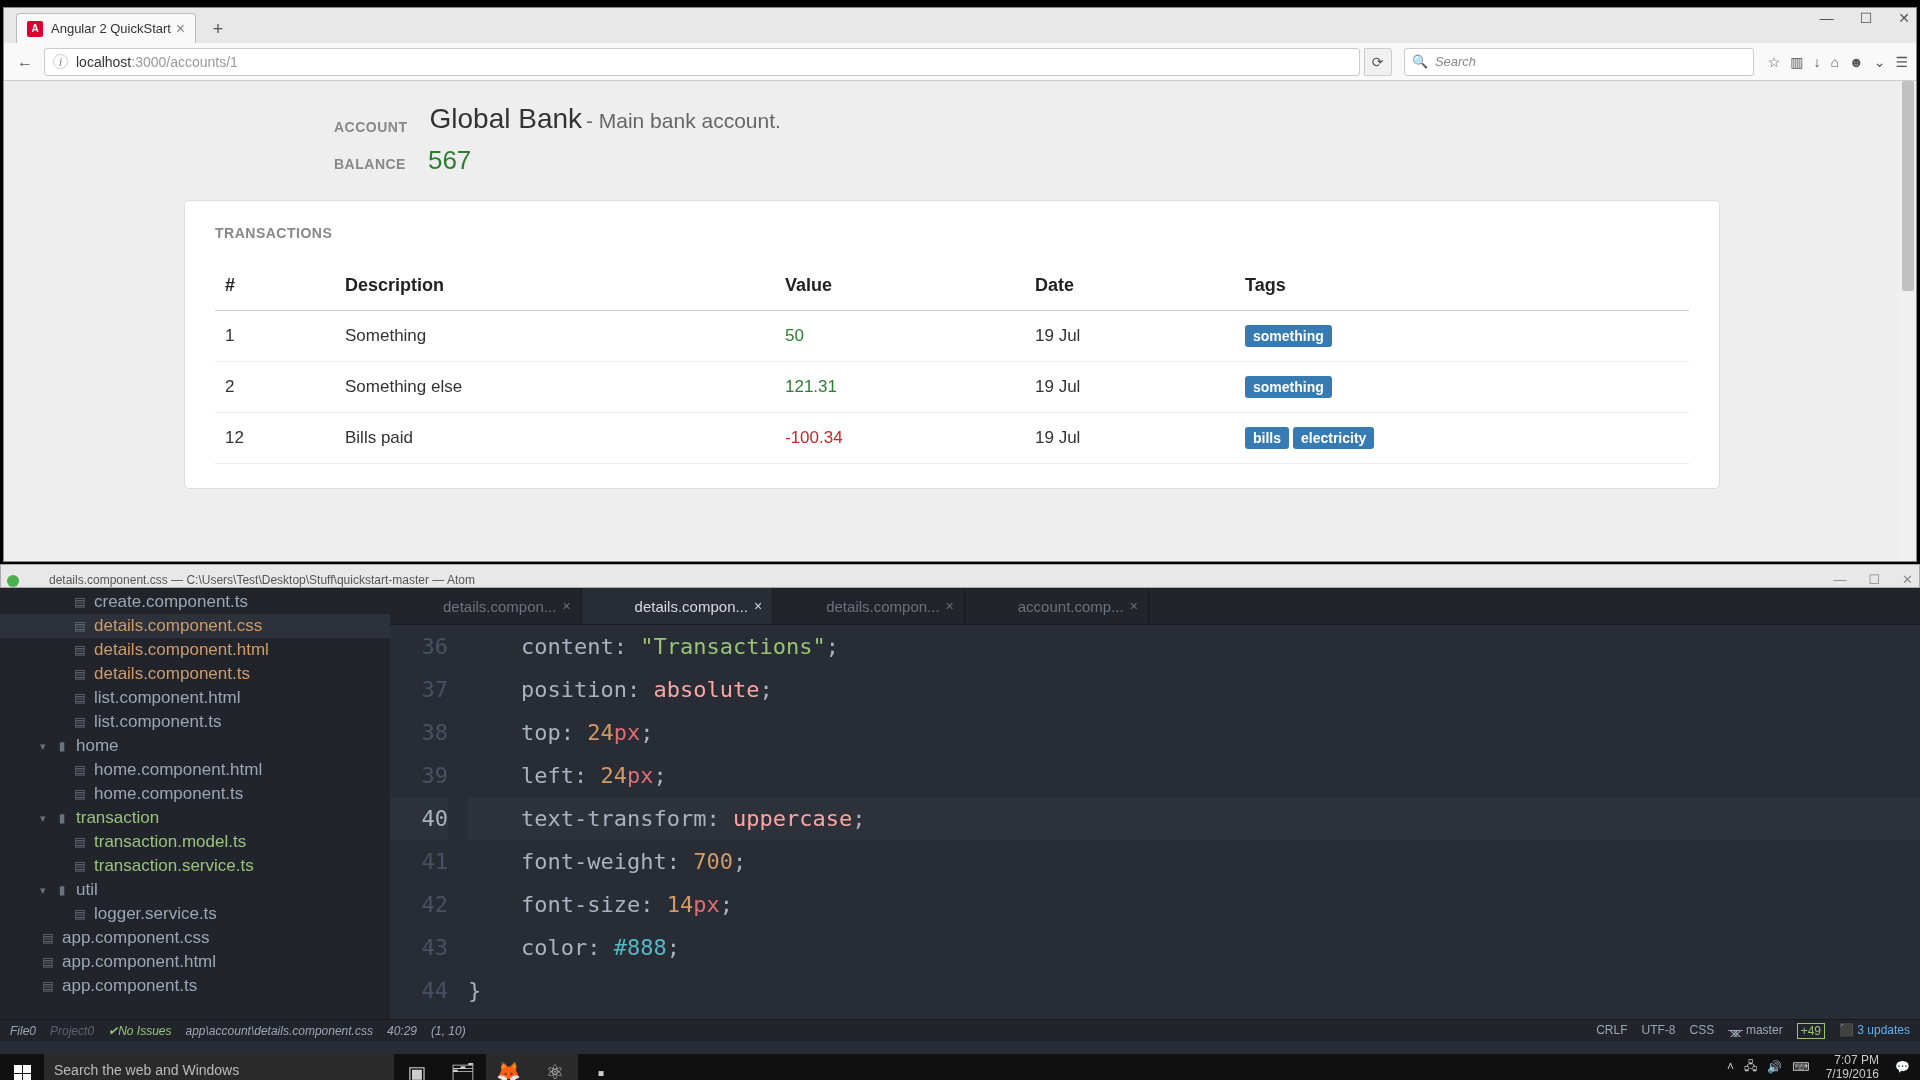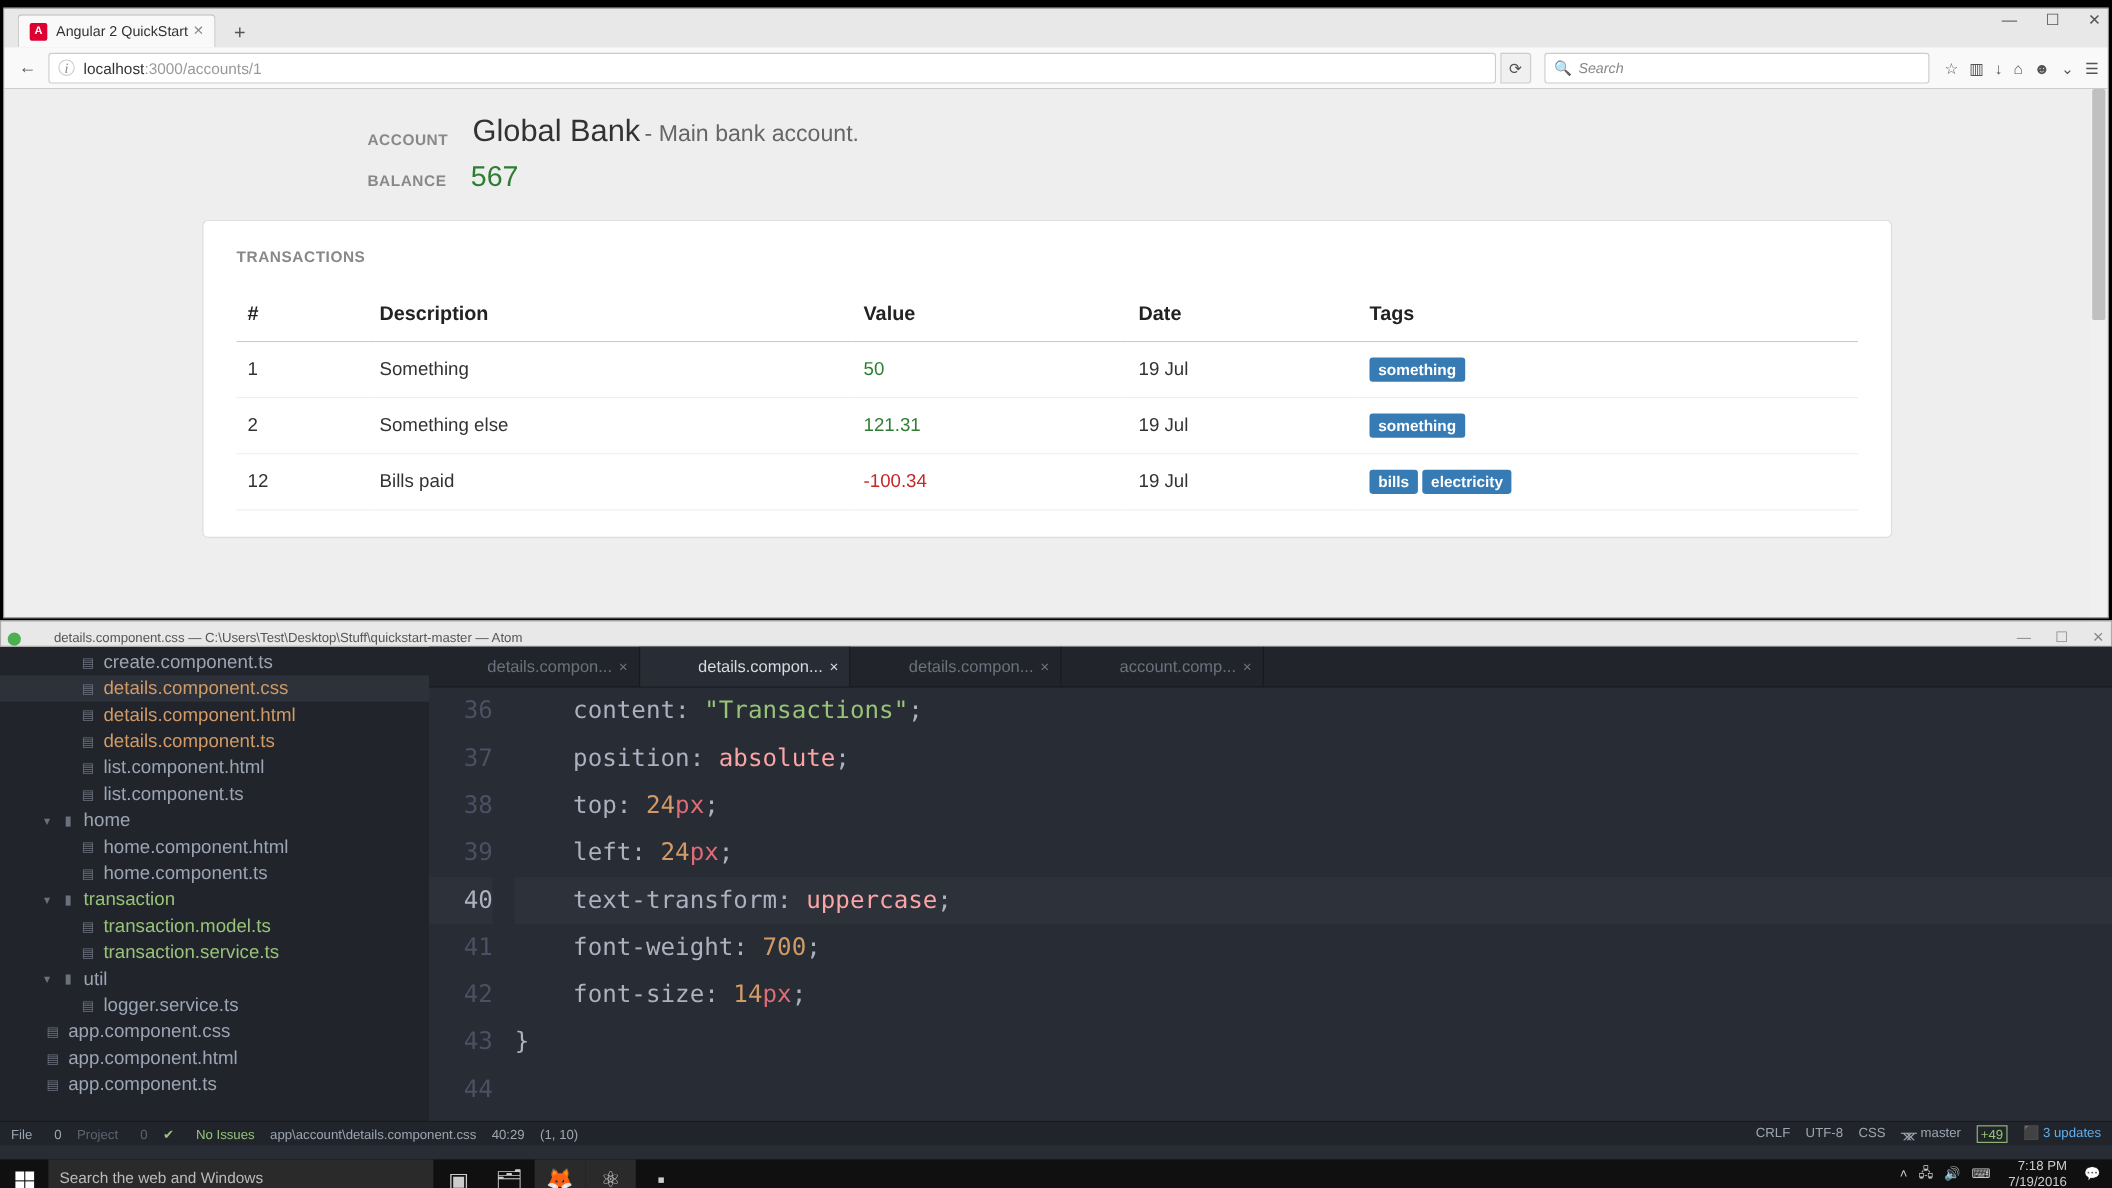--- a/index.html
+++ b/index.html
@@ -78,21 +78,21 @@
 .lines .ln { height: 43px; white-space: pre; }
 .lines .ln.cur { background: #2c313a; }
 .tok-prop { color: #abb2bf; }
 .tok-str { color: #98c379; }
 .tok-kw { color: #fca5a5; }
 .tok-num { color: #d19a66; }
 .tok-unit { color: #e06c75; }
 .tok-const { color: #56b6c2; }
 
 .atom-status { height: 22px; background: #21252b; color: #9da5b4; font-size: 12px; display: flex; align-items: center; padding: 0 10px; border-top: 1px solid #181a1f; }
-.atom-status .seg { margin-right: 14px; display: flex; align-items: center; gap: 20px; }
+.atom-status .seg { margin-right: 14px; display: flex; align-items: center; gap: 0; font-style: italic; }
 .atom-status .right { margin-left: auto; display: flex; gap: 14px; }
 .green { color: #98c379; }
 .blue-b { color: #61afef; }
 
 
 .taskbar { position: absolute; bottom: 0; left: 0; width: 1920px; height: 26px; background: #101010; display: flex; color: #ccc; }
 .taskbar .start { width: 44px; height: 38px; display: flex; align-items: center; justify-content: center; }
 .win-logo { display: grid; grid-template-columns: 8px 8px; grid-template-rows: 8px 8px; gap: 1px; }
 .win-logo div { background: #fff; }
 .taskbar .tbsearch { width: 350px; height: 32px; background: #2a2a2a; color: #bbb; display: flex; align-items: center; padding: 0 10px; font-size: 14px; }
@@ -314,20 +314,21 @@
             <div>44</div>
           </div>
         <div class="lines" id="lines">
             <div class="ln">    <span class="tok-prop">content</span>: <span class="tok-str">"Transactions"</span>;</div>
             <div class="ln">    <span class="tok-prop">position</span>: <span class="tok-kw">absolute</span>;</div>
             <div class="ln">    <span class="tok-prop">top</span>: <span class="tok-num">24</span><span class="tok-unit">px</span>;</div>
             <div class="ln">    <span class="tok-prop">left</span>: <span class="tok-num">24</span><span class="tok-unit">px</span>;</div>
             <div class="ln cur">    <span class="tok-prop">text-transform</span>: <span class="tok-kw">uppercase</span>;</div>
             <div class="ln">    <span class="tok-prop">font-weight</span>: <span class="tok-num">700</span>;</div>
             <div class="ln">    <span class="tok-prop">font-size</span>: <span class="tok-num">14</span><span class="tok-unit">px</span>;</div>
+            <div class="ln">    <span class="tok-prop">color</span>: <span class="tok-const">#888</span>;</div>
             <div class="ln">}</div>
           </div>
       </div>
     </div>
   </div>
   <div class="atom-status">
     <span class="seg">
         <span>File</span> 
         <span>0</span>
       </span>
@@ -367,18 +368,18 @@
   <div class="tbi">🗂</div>
   <div class="tbi active">🦊</div>
   <div class="tbi active">⚛</div>
   <div class="tbi">▪</div>
   <div class="tray">
     <span>˄</span>
     <span>🖧</span>
     <span>🔊</span>
     <span>⌨</span>
     <div class="clock">
-      <div>7:18 PM</div>
+      <div>7:07 PM</div>
       <div>7/19/2016</div>
     </div>
     <span>💬</span>
   </div>
 </div>
 
 </body></html>

